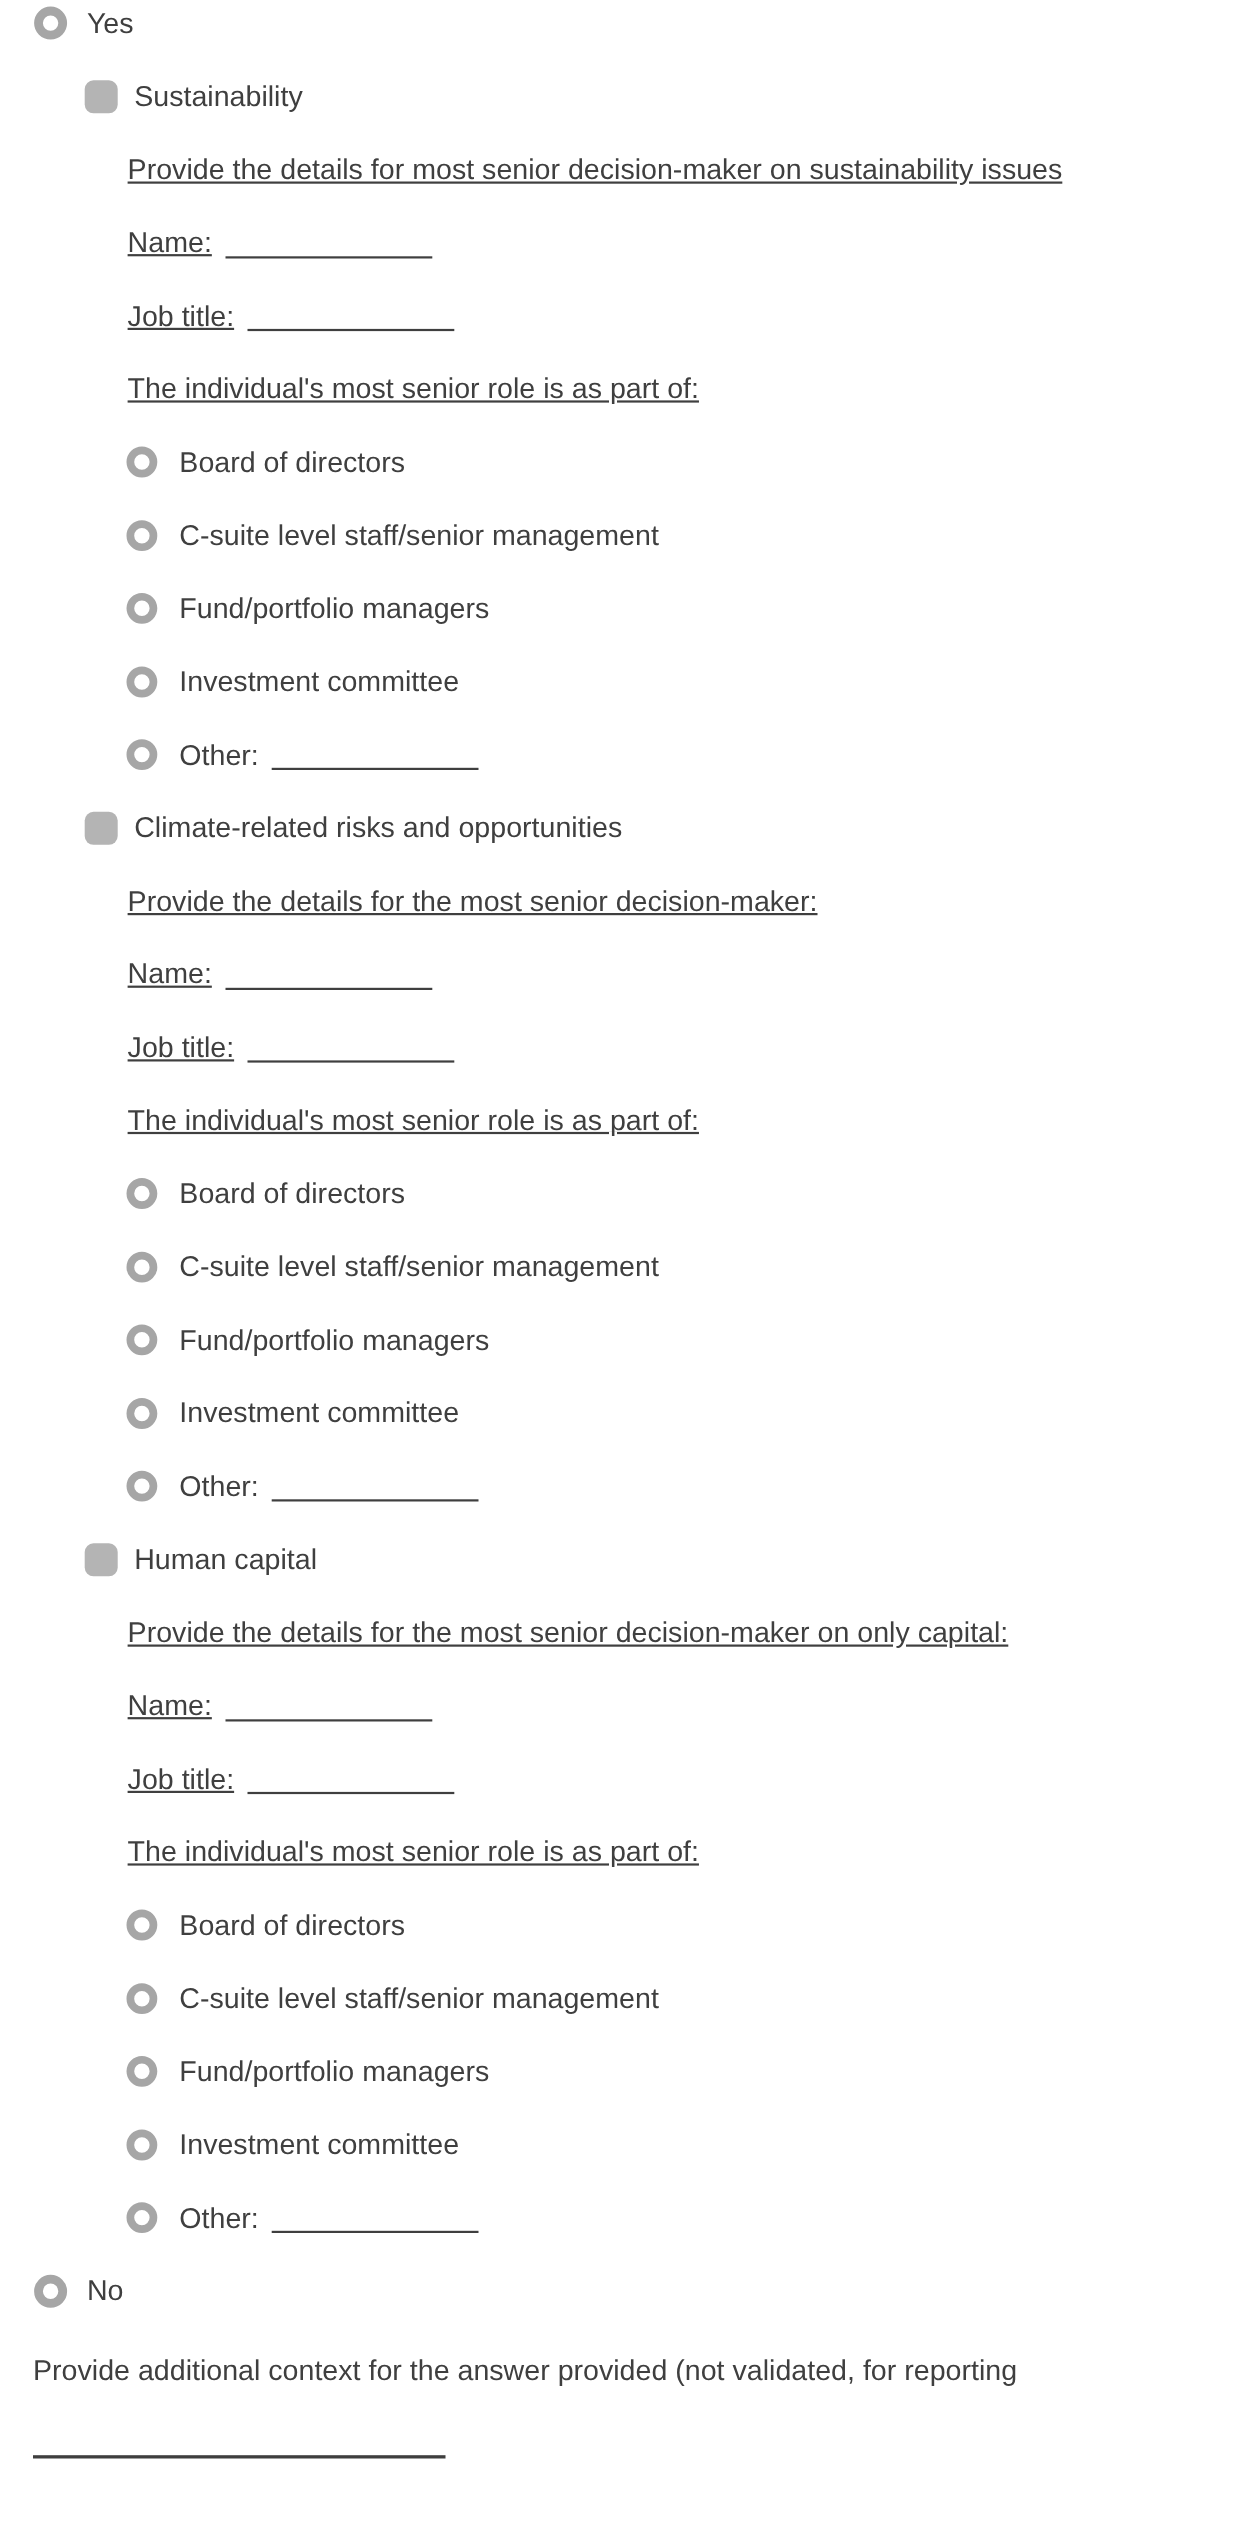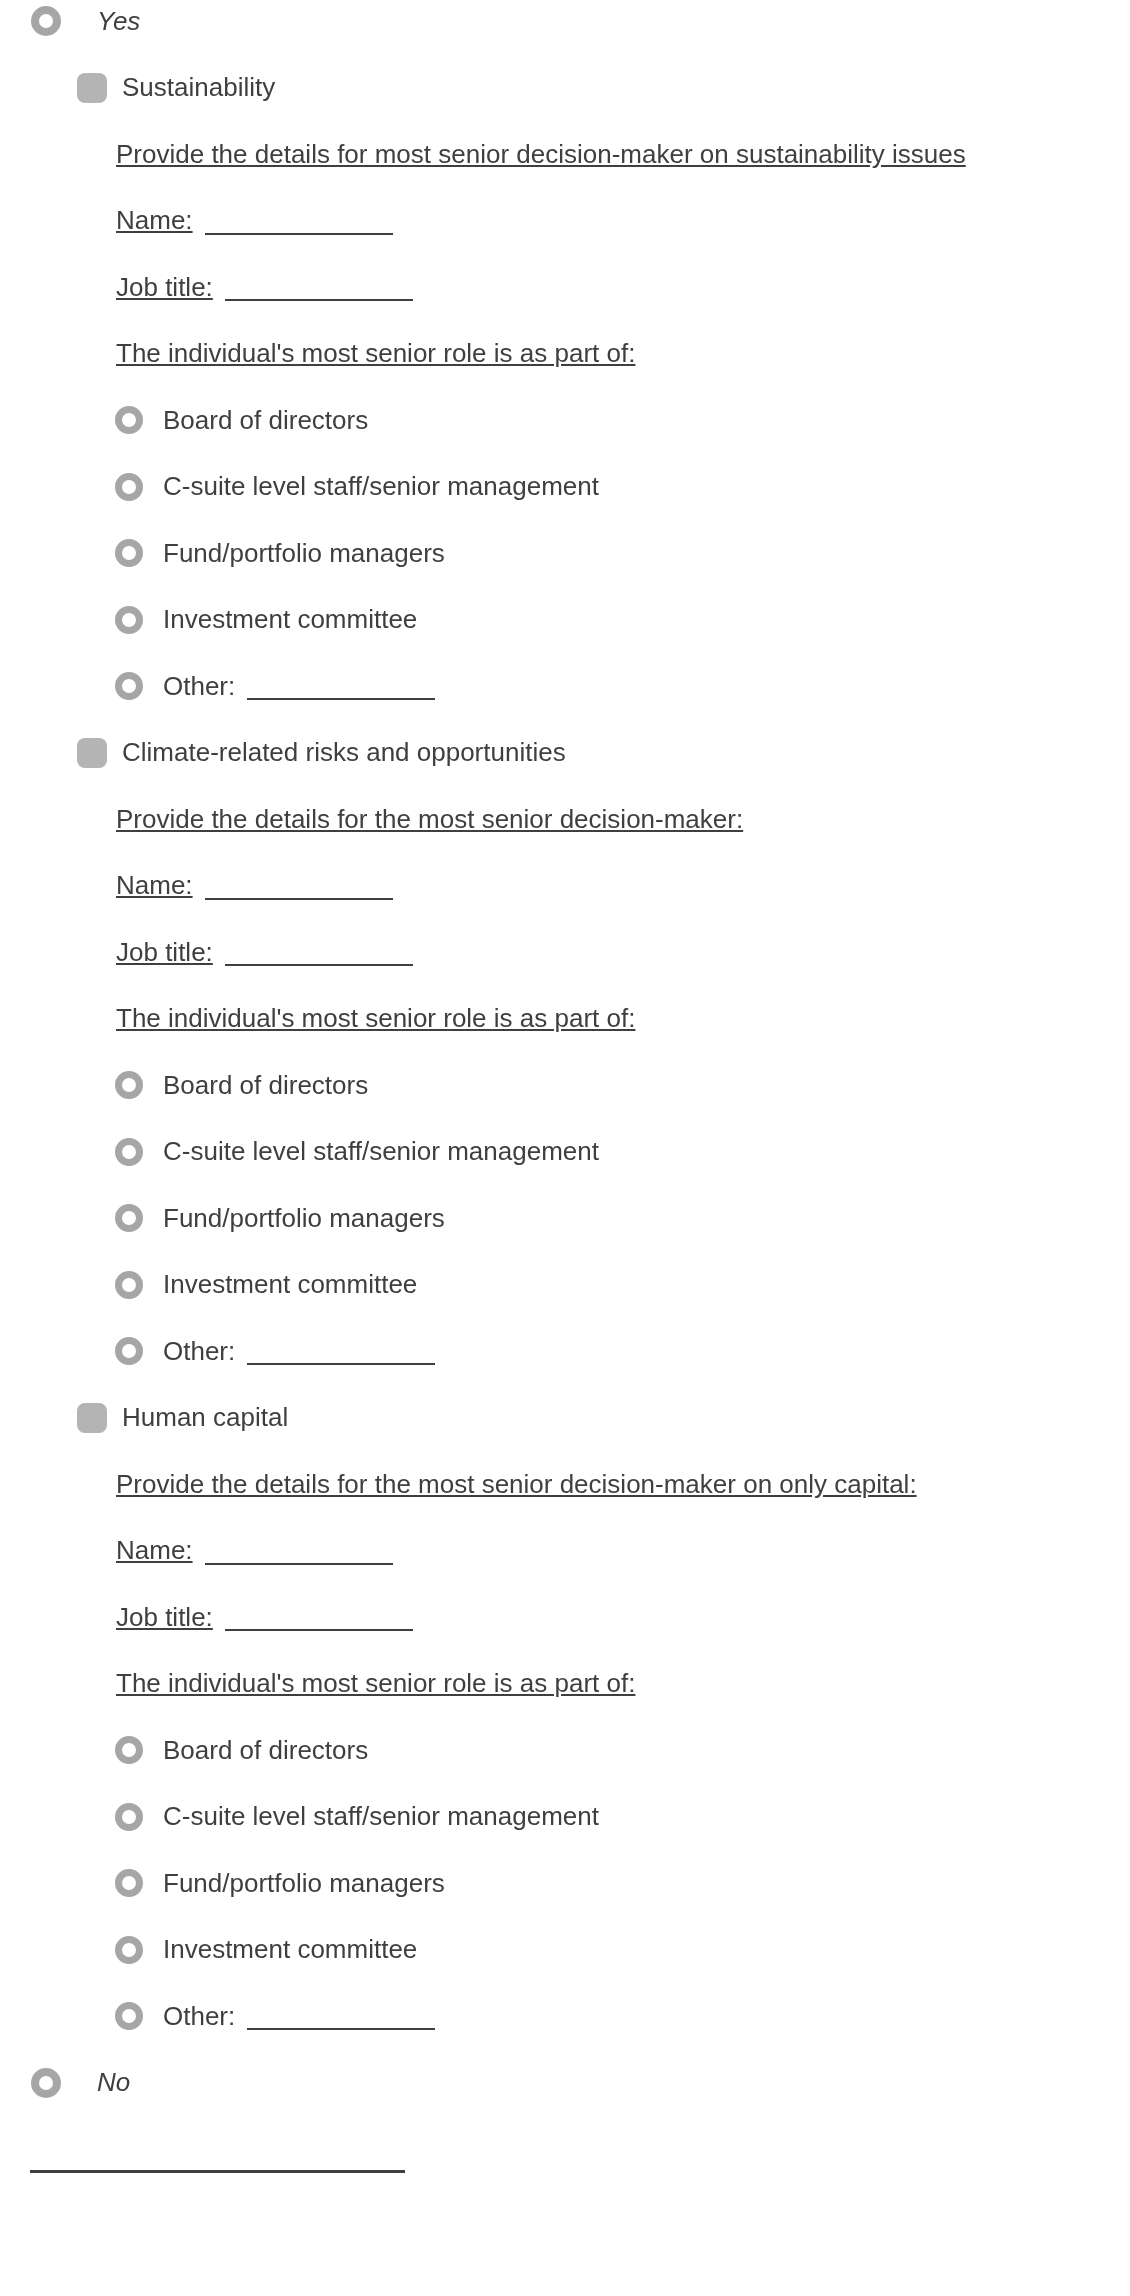--- a/index.html
+++ b/index.html
@@ -41,21 +41,21 @@
     width: 28px; height: 28px;
     border-width: 7px;
   }
   .checkbox {
     box-sizing: border-box;
     width: 30px; height: 30px;
     border-radius: 8px;
     background: #b4b4b4;
     flex: none;
   }
-  .l0 .lbl { margin-left: 36px; font-style: italic; }
+  .l0 .lbl { margin-left: 18px; }
   .l1 .lbl { margin-left: 15px; }
   .l3 .lbl { margin-left: 20px; }
 
   .blank {
     display: inline-block;
     width: 188px;
     height: 26px;
     border-bottom: 2px solid #3f3f3f;
     margin-left: 12px;
     vertical-align: -6px;
@@ -206,17 +206,18 @@
     <span class="lbl">Other:</span>
     <span class="blank"></span>
   </div>
 
   <div class="row l0">
     <span class="radio"></span>
     <span class="lbl">No</span>
   </div>
 
   <div class="context">
+    <div>Provide additional context for the answer provided (not validated, for reporting</div>
   </div>
 
   <div class="final-line"></div>
 
 </div>
 
 </body></html>

